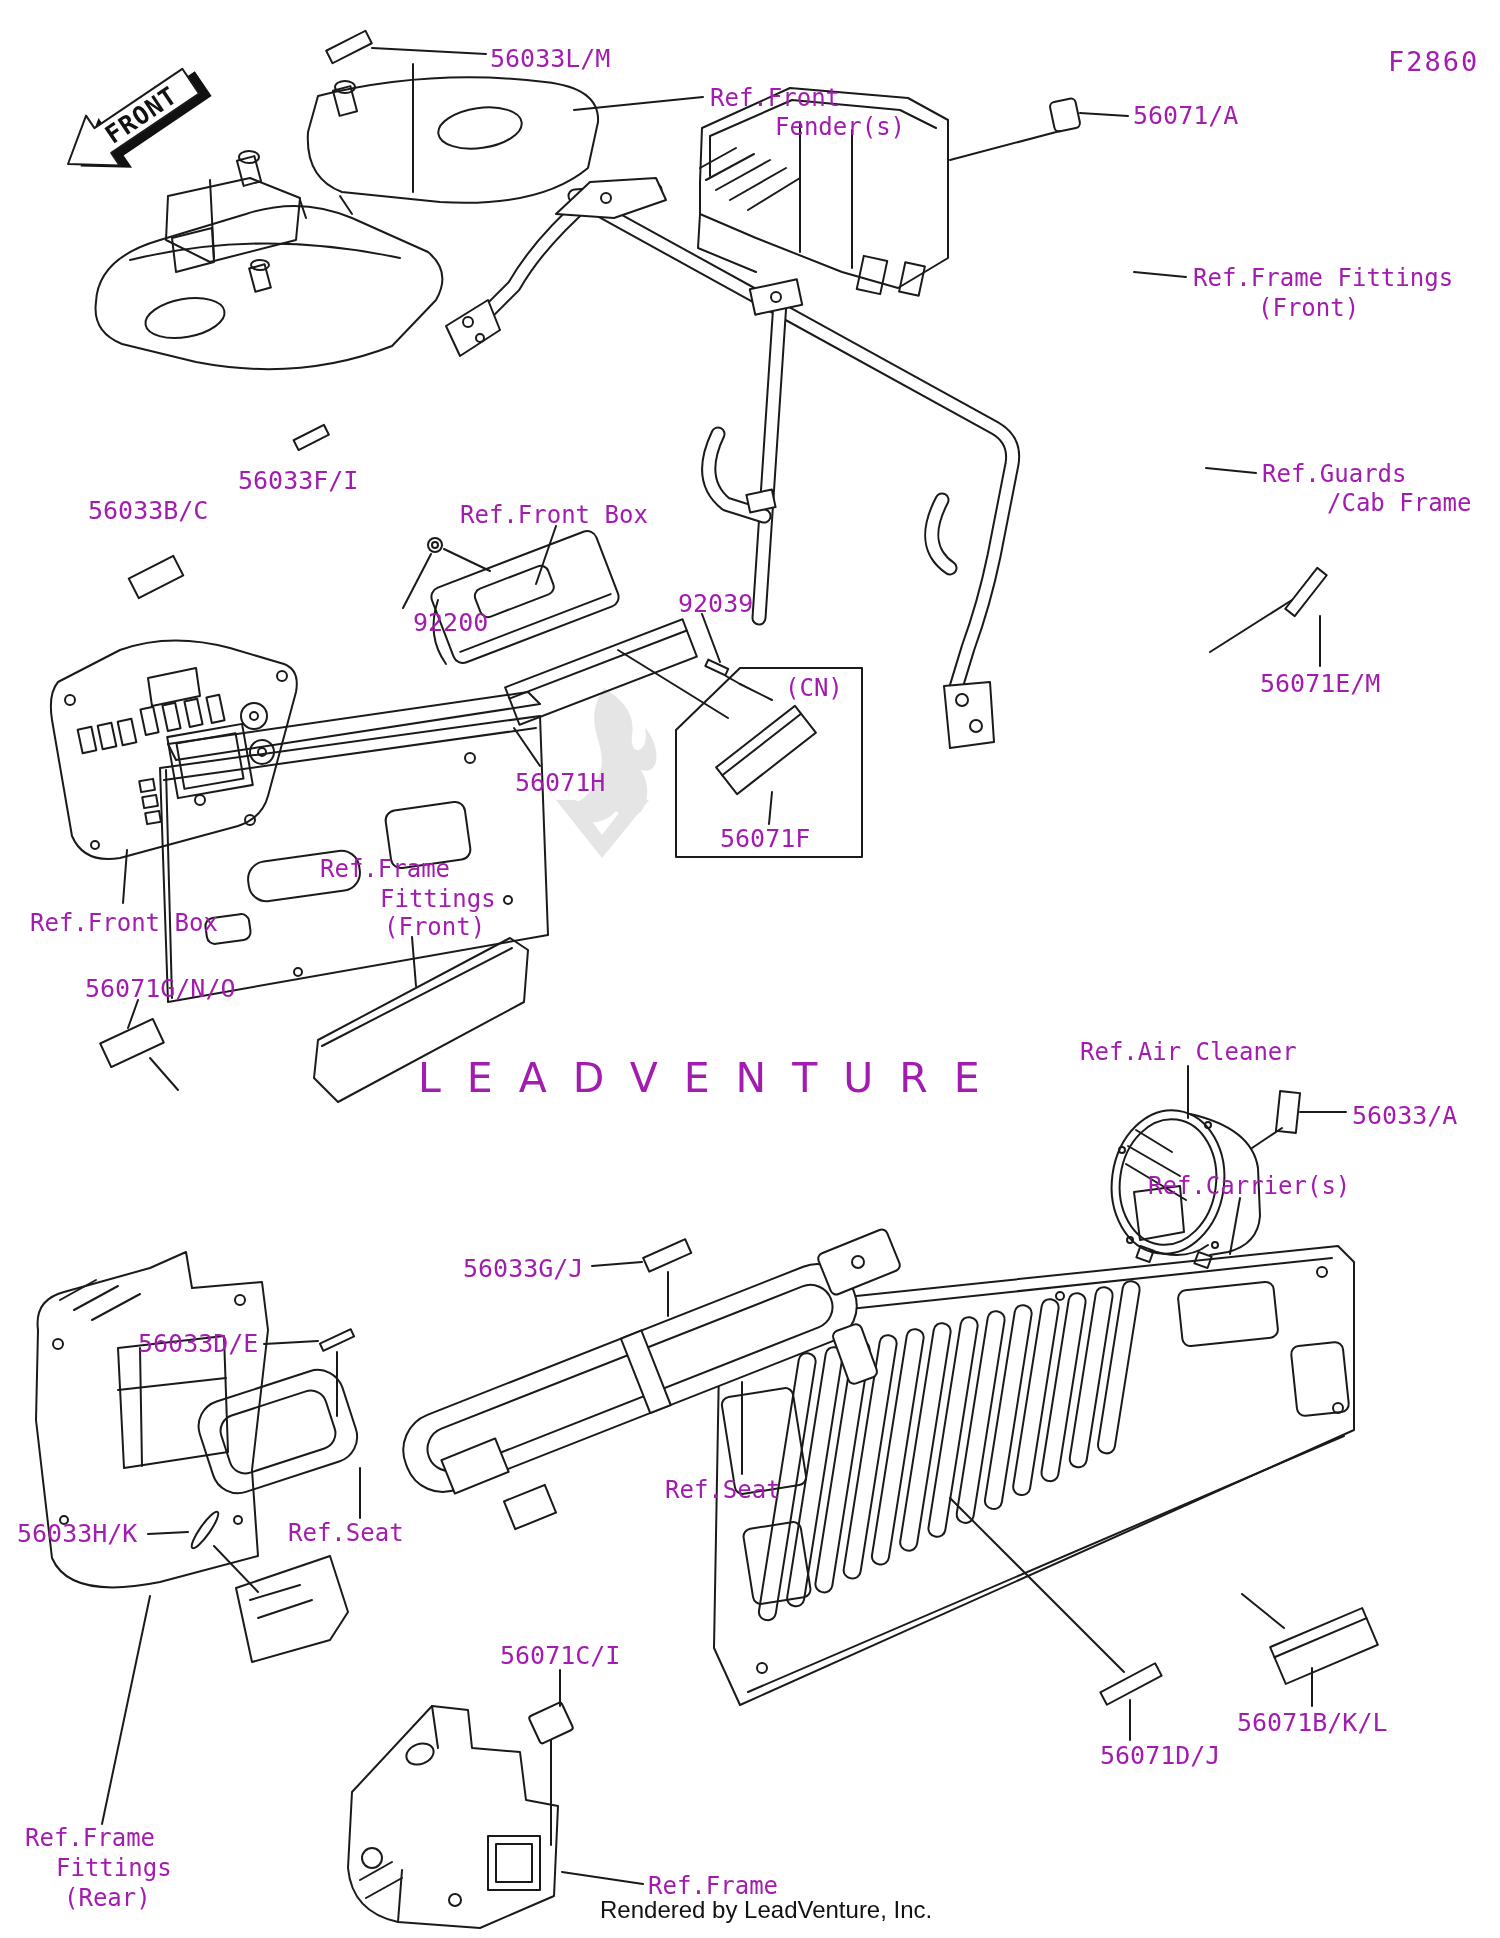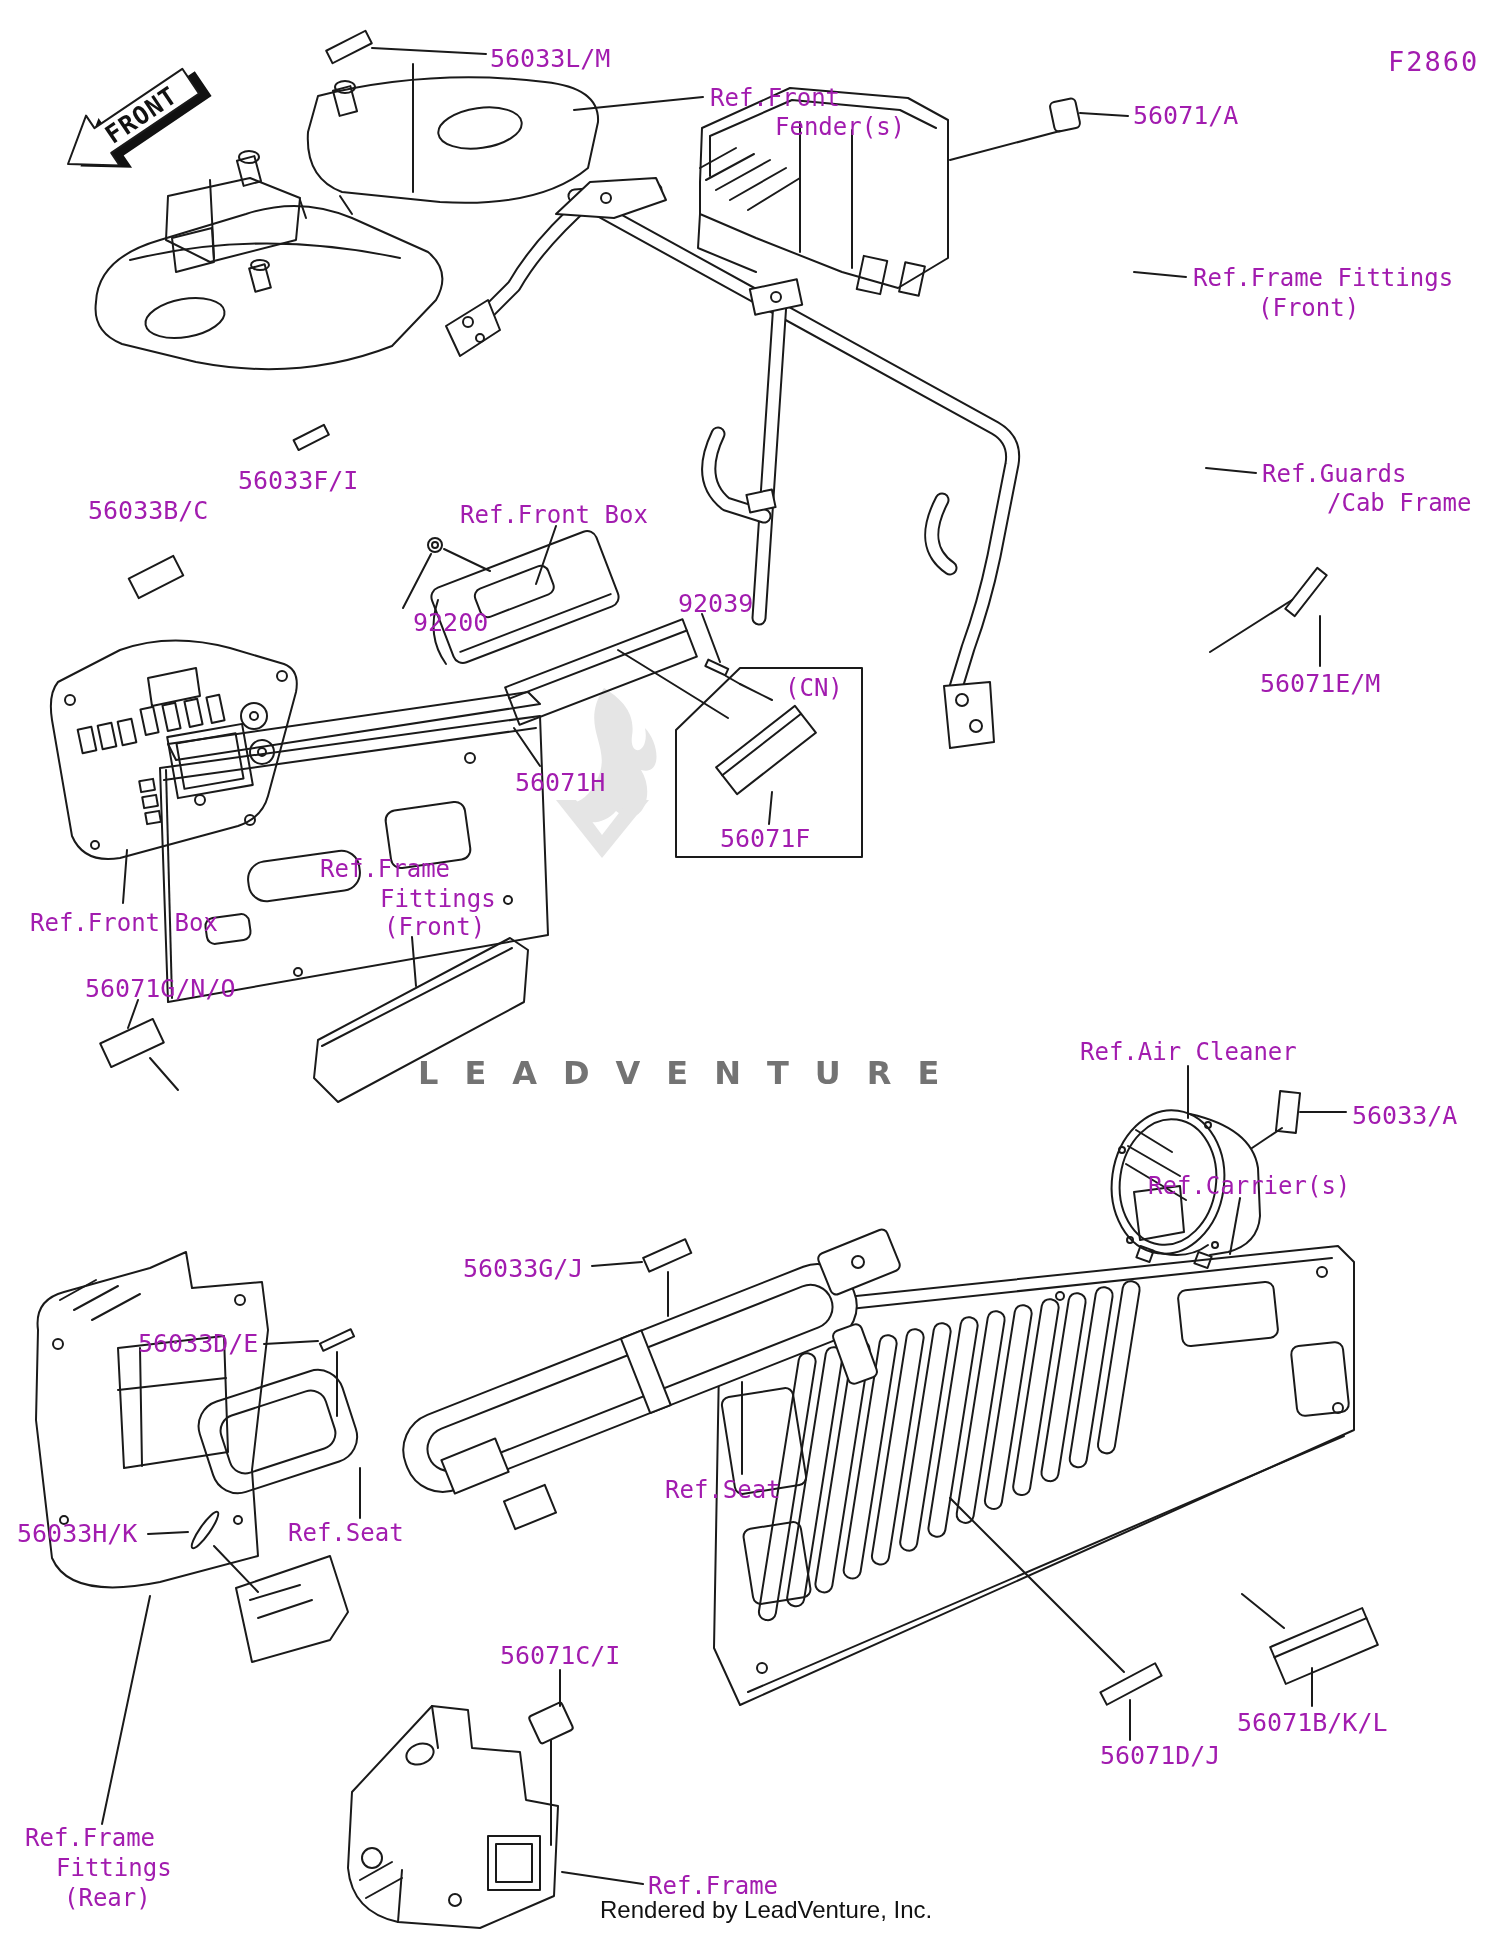--- a/index.html
+++ b/index.html
@@ -2,21 +2,21 @@
 <html><head>
 <meta charset="utf-8">
 <style>
   html,body{margin:0;padding:0;background:#fff;}
   body{position:relative;width:1500px;height:1938px;overflow:hidden;}
   .lbl{position:absolute;font:25px "DejaVu Sans Mono",monospace;color:#a21caf;white-space:pre;z-index:2;}
   .ref{font-size:24px;}
   .note{font-size:24px;text-align:center;}
   .code{font-size:27px;letter-spacing:2px;margin-left:30px;}
   .footer{position:absolute;left:600px;top:1896px;font:24px "Liberation Sans",sans-serif;color:#111;z-index:2;}
-  .wm{position:absolute;left:418px;top:1054px;z-index:0;font-family:"DejaVu Sans",sans-serif;font-weight:bold;font-size:32px;letter-spacing:26px;color:#737373;}
+  .wm{position:absolute;left:418px;top:1054px;z-index:0;font-family:"DejaVu Sans",sans-serif;font-weight:normal;font-size:41px;letter-spacing:26px;color:#a21caf;}
   svg.art{position:absolute;left:0;top:0;z-index:1;}
   .art path,.art rect,.art ellipse,.art circle,.art line,.art polygon{stroke:#1a1a1a;stroke-width:2;fill:none;stroke-linejoin:round;stroke-linecap:round;}
   .art .dec{fill:#fff;}
   .art .fw{fill:#fff;}
   .art .thin{stroke-width:1.6;}
   .art .tube-o{stroke-width:15;fill:none;}
   .art .tube-i{stroke:#fff;stroke-width:11;fill:none;}
   .art .wmflame{fill:#e5e5e5;stroke:none;}
   .art .solid{fill:#111;stroke:none;}
   .art text{stroke:none;fill:#111;}

